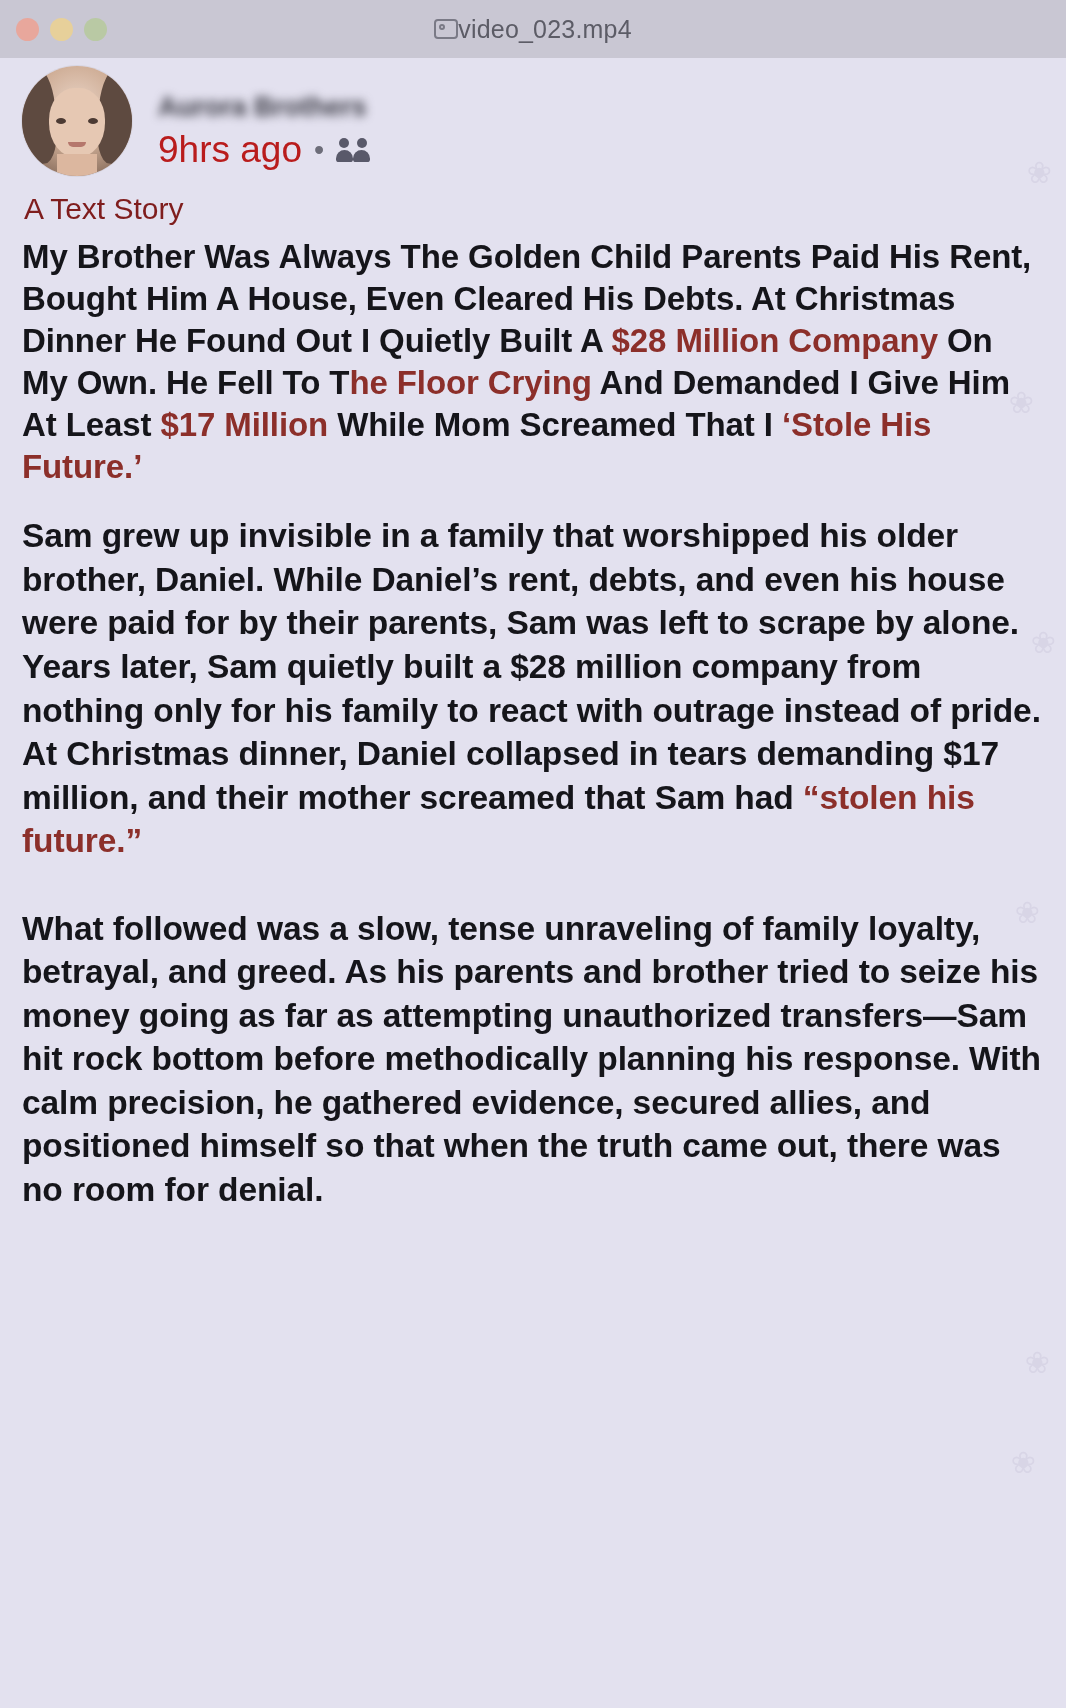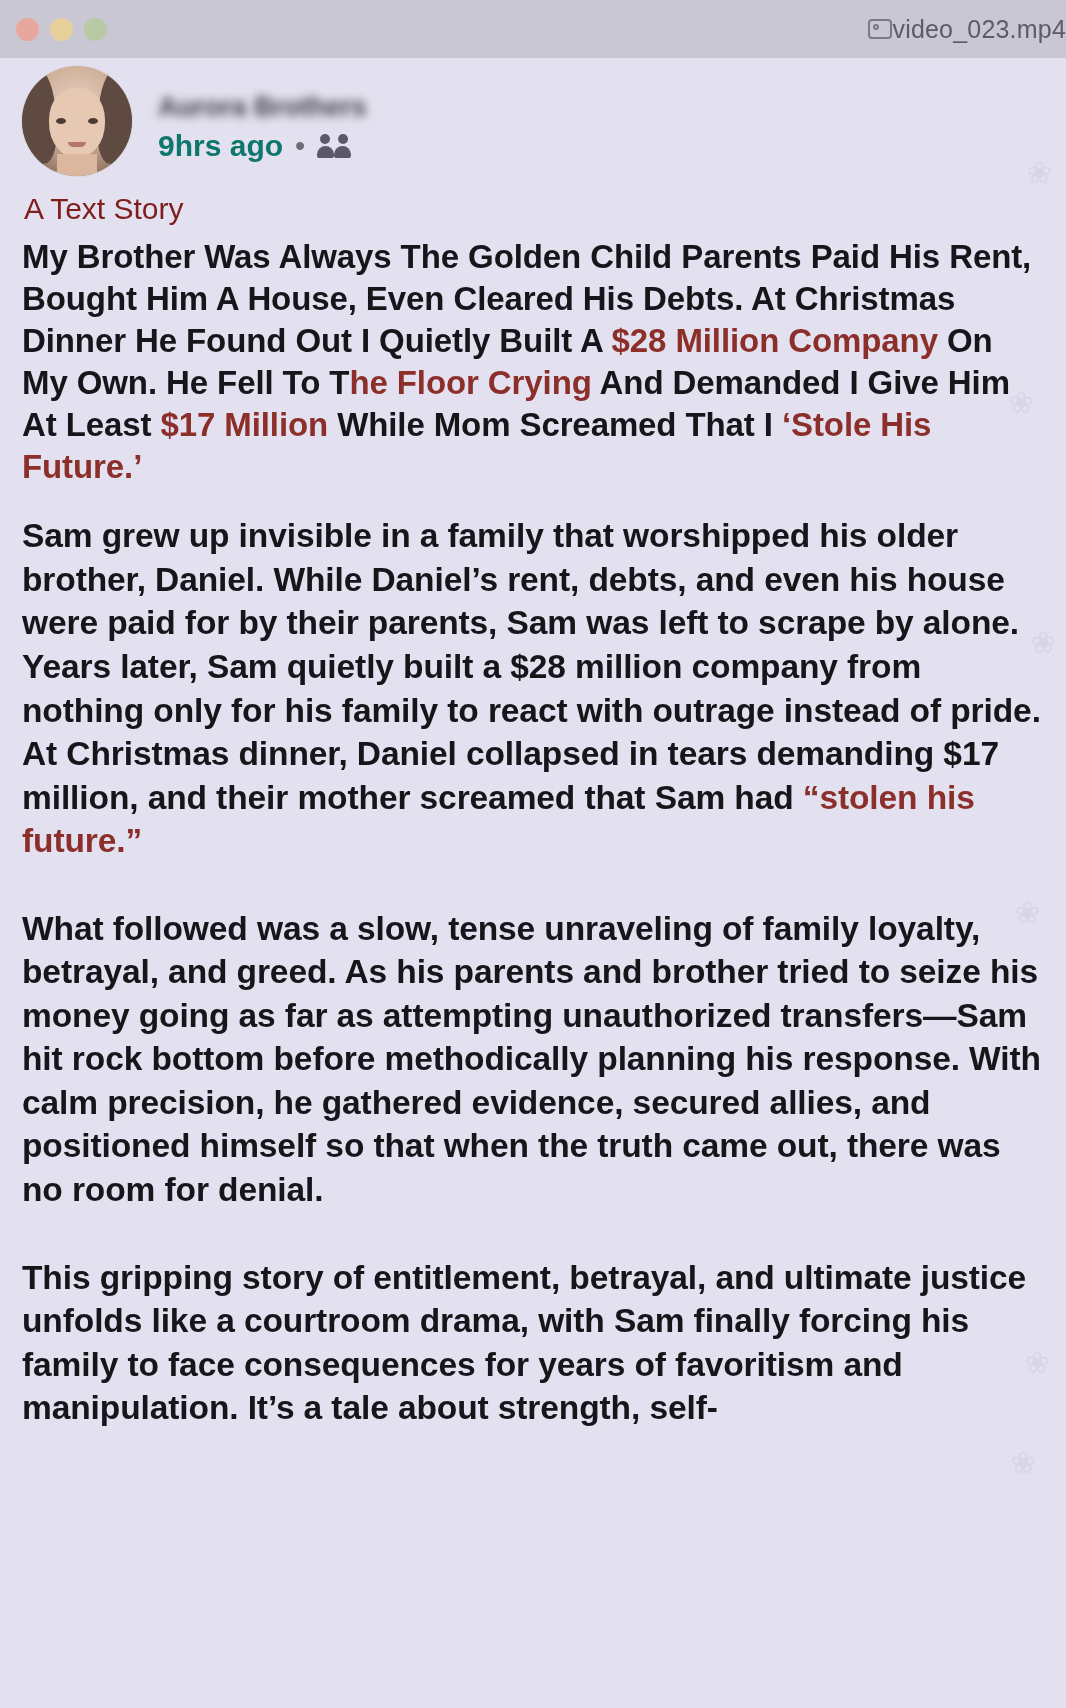--- a/index.html
+++ b/index.html
@@ -46,21 +46,21 @@
   .dot.red    { background: #e8a79c; }
   .dot.yellow { background: #e7d09a; }
   .dot.green  { background: #b9c9a4; }
 
   .title-center {
     position: absolute;
     left: 0; right: 0;
     top: 0; bottom: 0;
     display: flex;
     align-items: center;
-    justify-content: flex-end;
+    justify-content: center;
     gap: 0;
     pointer-events: none;
   }
   .title-text {
     font-size: 25px;
     color: #5c5c66;
     font-weight: 400;
     letter-spacing: 0.2px;
   }
   .film-icon {
@@ -176,23 +176,22 @@
     margin: 0 0 6px 10px;
     user-select: none;
   }
   .meta-row {
     display: flex;
     align-items: center;
     gap: 12px;
     margin-left: 10px;
   }
   .time-ago {
-    font-size: 30px;
-    color: #0f766e;
-    font-weight: bold;
+    font-size: 37px;
+    color: #b91c1c;
   }
   .dot-sep {
     font-size: 29px;
     color: #6d6d79;
   }
   .friends-icon {
     position: relative;
     width: 34px; height: 24px;
     display: inline-block;
   }
@@ -292,16 +291,15 @@
         </div>
       </div>
     </div>
 
     <div class="story-label">A Text Story</div>
 
     <h1 class="headline"><span>My Brother Was Always The Golden Child Parents Paid His Rent, Bought Him A House, Even Cleared His Debts. At Christmas Dinner He Found Out I Quietly Built A </span><span class="highlight">$28 Million Company</span><span> On My Own. He Fell To T</span><span class="highlight">he Floor Crying</span><span> And Demanded I Give Him At Least </span><span class="highlight">$17 Million</span><span> While Mom Screamed That I </span><span class="highlight">‘Stole His Future.’</span></h1>
 
     <p class="para"><span>Sam grew up invisible in a family that worshipped his older brother, Daniel. While Daniel’s rent, debts, and even his house were paid for by their parents, Sam was left to scrape by alone. Years later, Sam quietly built a $28 million company from nothing only for his family to react with outrage instead of pride. At Christmas dinner, Daniel collapsed in tears demanding $17 million, and their mother screamed that Sam had </span><span class="highlight">“stolen his future.”</span></p>
     <p class="para">What followed was a slow, tense unraveling of family loyalty, betrayal, and greed. As his parents and brother tried to seize his money going as far as attempting unauthorized transfers—Sam hit rock bottom before methodically planning his response. With calm precision, he gathered evidence, secured allies, and positioned himself so that when the truth came out, there was  no room for denial.</p>
-    <p class="para">This gripping story of entitlement, betrayal, and ultimate justice unfolds like a courtroom drama, with Sam finally forcing his family to face consequences for years of favoritism and manipulation. It’s a tale about strength, self-</p>
 
   </div>
 </div>
 
 </body></html>

